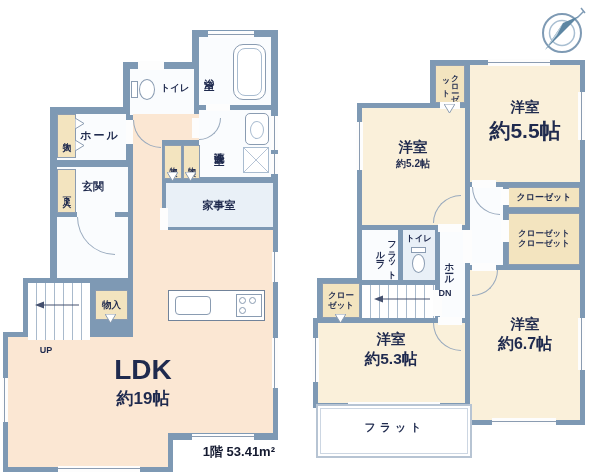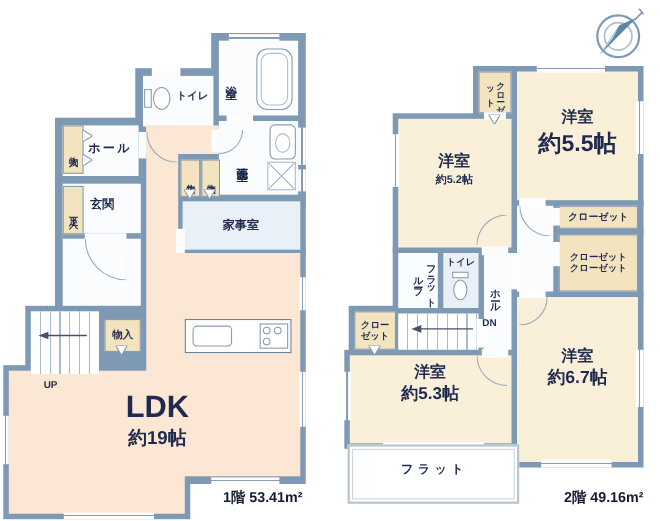--- a/index.html
+++ b/index.html
@@ -238,21 +238,20 @@
     <div class="lbl" style="font-size:14.5px">洋室</div>
     <div class="lbl" style="font-size:16px">約6.7帖</div>
   </div>
   <div class="a lbl v" style="left:363px;top:231px;width:34px;height:48px;font-size:9px;letter-spacing:0">
     <span>フラット</span><span>ルーフ</span>
   </div>
   <div class="a lbl" style="left:402px;top:233px;width:34px;font-size:8.5px">トイレ</div>
   <div class="a lbl v" style="left:443px;top:245px;height:46px;font-size:9.5px">ホール</div>
   <div class="a lbl" style="left:433px;top:288px;width:24px;font-size:9px">DN</div>
   <div class="a lbl" style="left:340px;top:420px;width:110px;font-size:11px;letter-spacing:4px">フラット</div>
-  <div class="a area" style="left:490px;top:443px;width:95px">2階 49.16m²</div>
 
   <svg class="a" style="left:536px;top:6px" width="52" height="52" viewBox="0 0 52 52">
     <circle cx="26" cy="27" r="19" fill="none" stroke="#7e9ab4" stroke-width="2"></circle>
     <circle cx="26" cy="27" r="12.5" fill="none" stroke="#a9bfd2" stroke-width="1.5"></circle>
     <polygon points="9,44 43,10 27,17" fill="#5d86a3"></polygon>
     <polygon points="9,44 27,17 21,29" fill="#c2d3df"></polygon>
     <line x1="41" y1="12" x2="48" y2="5" stroke="#7e9ab4" stroke-width="1.5"></line>
     <line x1="45" y1="2" x2="49" y2="7" stroke="#7e9ab4" stroke-width="1.5"></line>
   </svg>
 

